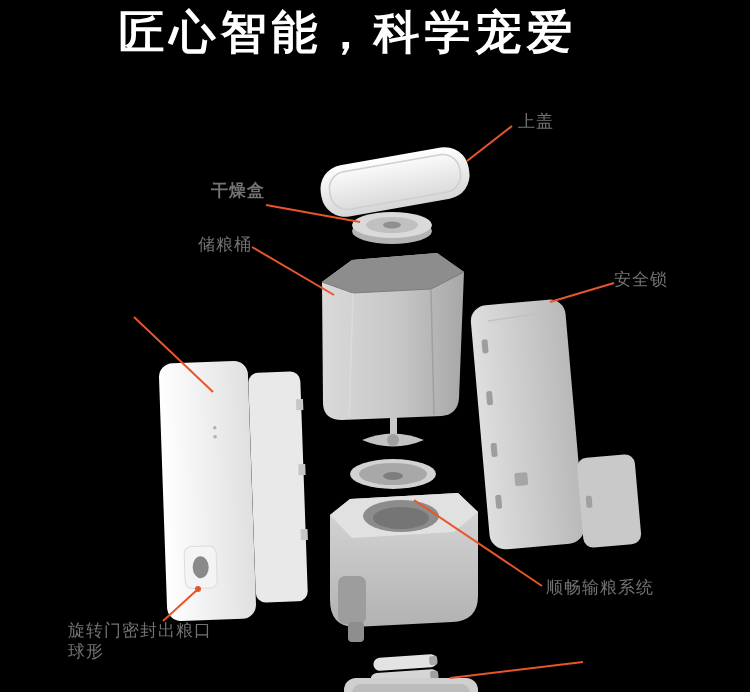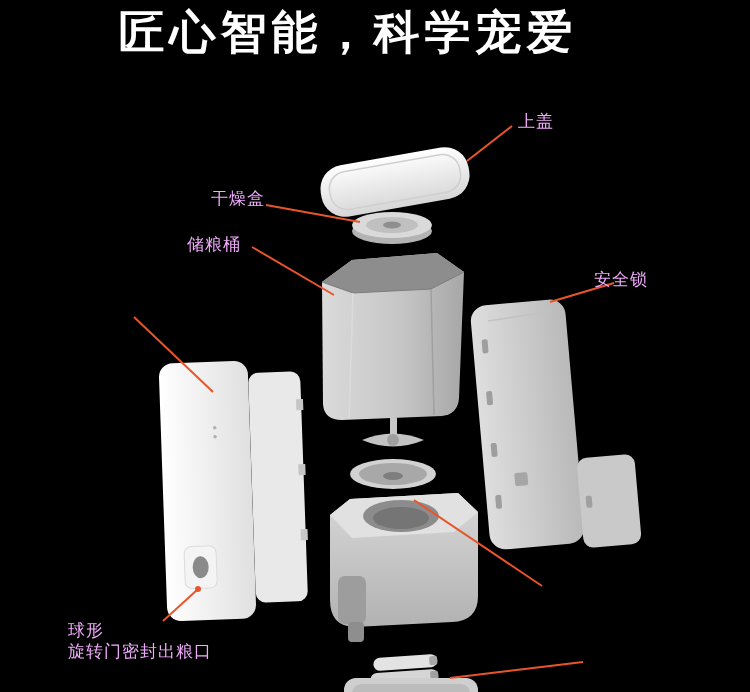--- a/index.html
+++ b/index.html
@@ -7,21 +7,21 @@
     position:relative; width:696px; height:692px; background:#000000;
     overflow:hidden; font-family:"Liberation Sans","DejaVu Sans",sans-serif;
   }
   .title {
     position:absolute; top:2px; left:0; right:0; text-align:center;
     color:#ffffff; font-size:46px; font-weight:bold; letter-spacing:5px;
     white-space:nowrap;
   }
   .scene { position:absolute; left:0; top:0; }
   .label {
-    position:absolute; color:#f0abfc; font-size:17px; line-height:21px;
+    position:absolute; color:#737373; font-size:17px; line-height:21px;
     white-space:nowrap; letter-spacing:1px;
   }
   .label .l2 { display:block; }
 </style>
 </head>
 <body>
 
 <div class="stage">
 
   <div class="title">匠心智能，科学宠爱</div>
@@ -142,27 +142,28 @@
       <line class="leader" x1="134" y1="317" x2="213" y2="392" stroke="#e8552b"></line>
       <line class="leader" x1="542" y1="586" x2="414" y2="500" stroke="#e8552b"></line>
       <line class="leader" x1="163" y1="621" x2="197" y2="590" stroke="#e8552b"></line>
       <line class="leader" x1="583" y1="662" x2="450" y2="678" stroke="#e8552b"></line>
       <circle class="leader-dot" cx="198" cy="589" r="3" fill="#e8552b" stroke="none"></circle>
     </g>
   </svg>
 
   <div class="label" style="left:518px; top:111px;">上盖</div>
 
-  <div class="label" style="left:211px; top:188px;">干燥盒</div>
+  <div class="label" style="left:211px; top:180px;font-weight:bold;">干燥盒</div>
 
-  <div class="label" style="left:187px; top:234px;">储粮桶</div>
+  <div class="label" style="left:198px; top:234px;">储粮桶</div>
 
-  <div class="label" style="left:594px; top:269px;">安全锁</div>
+  <div class="label" style="left:614px; top:269px;">安全锁</div>
 
 
+  <div class="label" style="left:546px; top:577px;">顺畅输粮系统</div>
 
   <div class="label" style="left:68px; top:620px;">
+    <span class="l2">旋转门密封出粮口</span>
     <span class="l2">球形</span>
-    <span class="l2">旋转门密封出粮口</span>
   </div>
 
 
 </div>
 
 </body></html>

